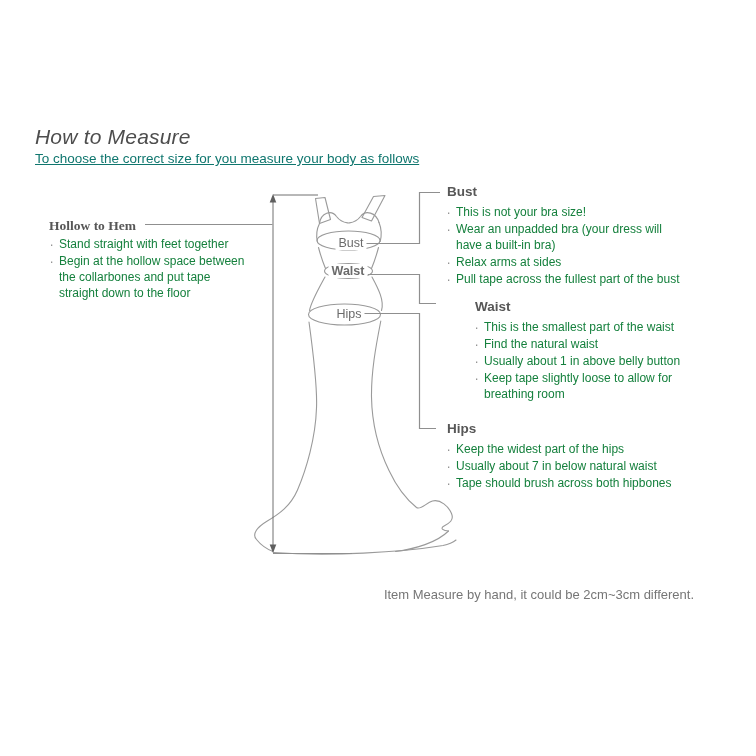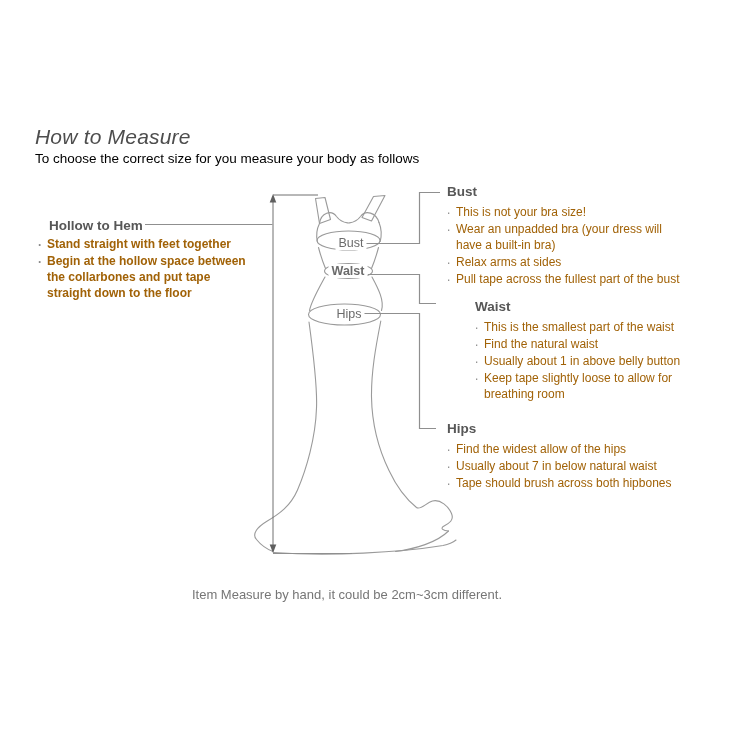--- a/index.html
+++ b/index.html
@@ -11,52 +11,52 @@
     overflow:hidden;
   }
   .svg-layer{position:absolute;left:0;top:0;}
   .page-title{
     position:absolute;left:35px;top:125px;
     font-size:21px;line-height:24px;font-weight:400;
     color:#4d4d4d;letter-spacing:0.2px;font-style:italic;
   }
   .page-subtitle{
     position:absolute;left:35px;top:150px;
-    font-size:13.5px;line-height:18px;color:#000000;
+    font-size:13.5px;line-height:18px;color:#0f766e;text-decoration:underline;
   }
   .sec-heading{
     font-size:13.5px;line-height:17px;font-weight:700;
     color:#575757;margin:0 0 4px 0;
   }
   .items{margin:0;padding:0;}
   .item{
     position:relative;padding-left:9px;margin-bottom:1px;
-    font-size:12px;line-height:16px;color:#a16207;
+    font-size:12px;line-height:16px;color:#15803d;
   }
   .item::before{
     content:".";
     position:absolute;left:0;top:-2px;color:#8a8a8a;
   }
   .item-text{white-space:pre-line;}
-  .hollow-heading{position:absolute;left:49px;top:217px;}
-  .hollow-items{position:absolute;left:38px;top:236px;width:220px;font-weight:bold;}
+  .hollow-heading{position:absolute;left:49px;top:217px;font-family:Liberation Serif, serif;}
+  .hollow-items{position:absolute;left:50px;top:236px;width:220px;}
   .sec-bust{position:absolute;left:447px;top:183px;width:300px;}
   .sec-waist{position:absolute;left:447px;top:298px;width:300px;margin-left:28px;}
   .sec-hips{position:absolute;left:447px;top:420px;width:300px;}
   .dress-label{
     position:absolute;transform:translateX(-50%);
     font-size:12.5px;line-height:14px;color:#6b6b6b;
     background:#ffffff;padding:0 3px;white-space:nowrap;
   }
   .label-bust{left:351px;top:236px;}
   .label-waist{left:348px;top:264px;font-weight:bold;}
   .label-hips{left:349px;top:307px;}
   .footnote{
     position:absolute;left:0;top:586px;width:694px;
-    text-align:center;font-size:13px;line-height:17px;color:#767676;
+    text-align:right;font-size:13px;line-height:17px;color:#767676;
   }
 </style>
 </head>
 <body>
 
 <div class="canvas">
 
   <svg class="svg-layer" width="756" height="756" viewBox="0 0 756 756">
     <g fill="none" stroke="#9a9a9a" stroke-width="1.1" stroke-linecap="round" stroke-linejoin="round">
 
@@ -142,21 +142,21 @@
       <div class="item">
         <span class="item-text">Keep tape slightly loose to allow for
 breathing room</span></div>
     </div>
   </div>
 
   <div class="sec-hips">
     <div class="sec-heading">Hips</div>
     <div class="items">
       <div class="item">
-        <span class="item-text">Find the widest allow of the hips</span></div>
+        <span class="item-text">Keep the widest part of the hips</span></div>
       <div class="item">
         <span class="item-text">Usually about 7 in below natural waist</span></div>
       <div class="item">
         <span class="item-text">Tape should brush across both hipbones</span></div>
     </div>
   </div>
 
   <div class="dress-label label-bust">Bust</div>
   <div class="dress-label label-waist">Walst</div>
   <div class="dress-label label-hips">Hips</div>

